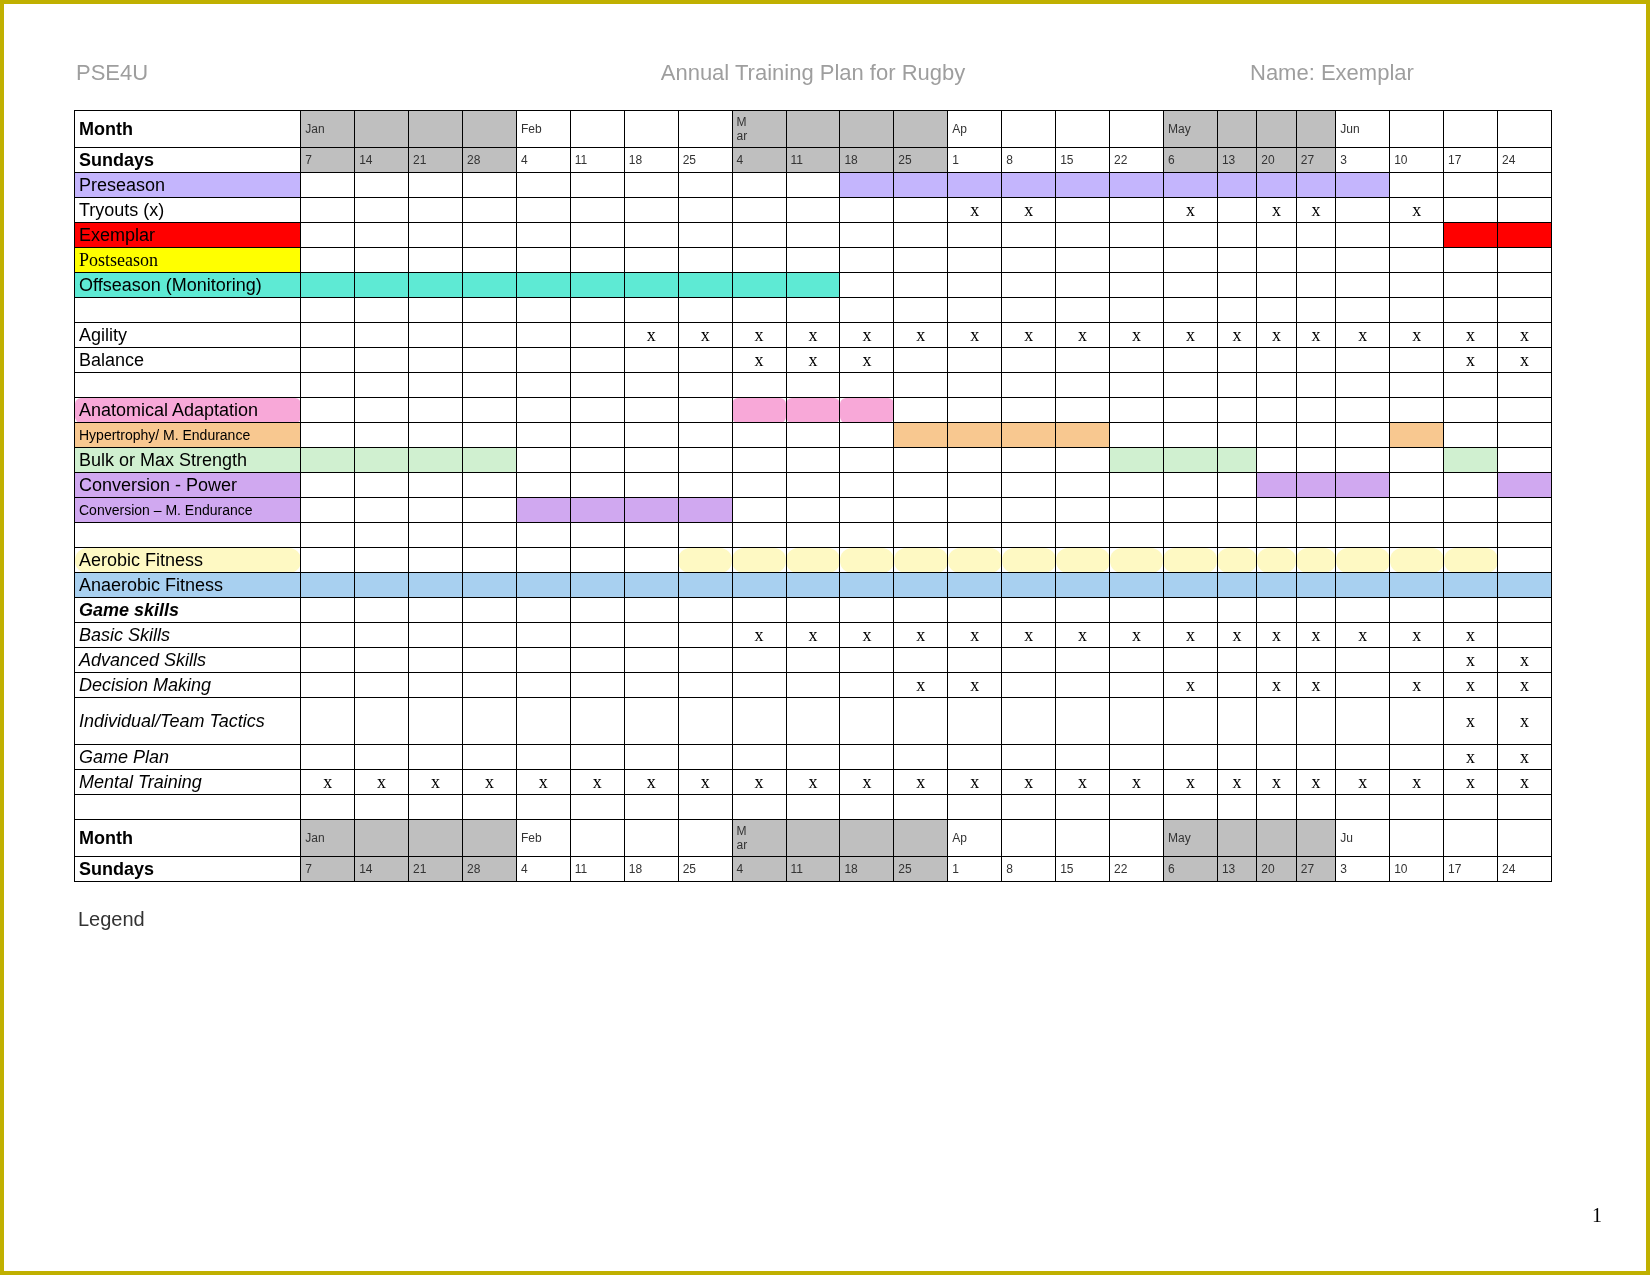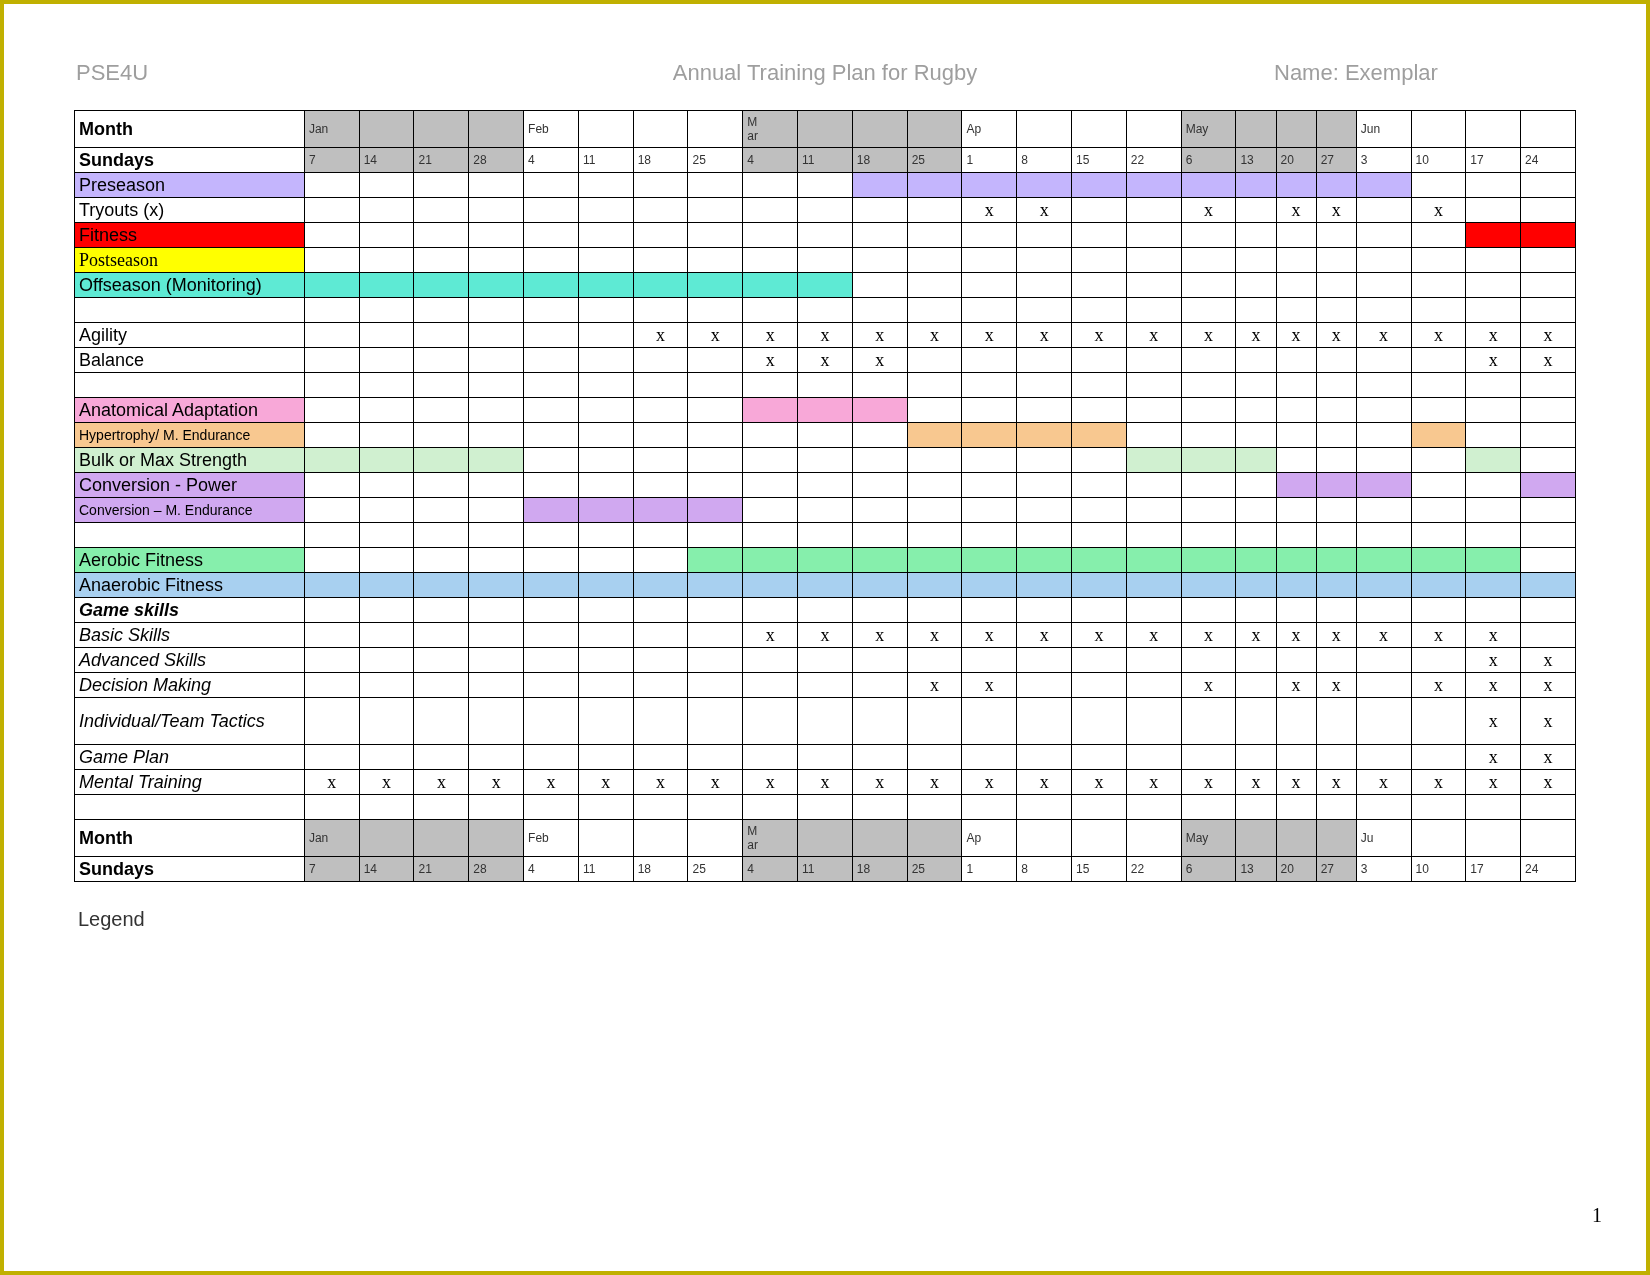--- a/index.html
+++ b/index.html
@@ -6,21 +6,21 @@
     margin: 0;
     padding: 0;
     background: #fff;
     font-family: Arial, Helvetica, sans-serif;
   }
   .page-border {
     box-sizing: border-box;
     width: 1650px;
     height: 1275px;
     border: 4px solid #c0b000;
-    padding: 56px 70px 30px 70px;
+    padding: 56px 94px 30px 70px;
     position: relative;
   }
   .header-line {
     display: flex;
     justify-content: space-between;
     color: #9e9e9e;
     font-size: 22px;
     margin-bottom: 22px;
     padding: 0 2px;
   }
@@ -54,25 +54,25 @@
     font-size: 12px; color:#333;
   }
   .row-game-skills td.lab { font-weight: bold; font-style: italic; }
   .row-italic td.lab { font-style: italic; }
 
   .gray   { background: #bfbfbf; }
   .green  { background: #c4b5fd; }
   .red    { background: #ff0000; }
   .yellow { background: #ffff00; font-family: Liberation Serif, serif; }
   .darkblue { background: #5eead4; color:#000; }
-  .pink   { background: #f8a8d8; }
+  .pink   { background: #f8a8d8; border-radius: 6px; }
   .peach  { background: #f8c890; }
   .mint   { background: #d0f0d0; }
   .lav    { background: #d0a8f0; }
-  .cream  { background: #86efac; }
+  .cream  { background: #fef9c3; border-radius: 12px; }
   .sky    { background: #a8d0f0; }
 
   td.cell { text-align: left; padding-left: 6px; }
   td.x    { text-align: center; font-family: Georgia, 'Times New Roman', serif; font-size:18px; }
   .arrow {
     position: absolute;
     height: 2px;
     background: #000;
     top: 50%;
   }
@@ -240,21 +240,21 @@
           <td class="cell x">x</td>
           <td class="cell"></td>
           <td class="cell x">x</td>
           <td class="cell x">x</td>
           <td class="cell"></td>
           <td class="cell x">x</td>
           <td class="cell"></td>
           <td class="cell"></td>
         </tr>
         <tr class="">
-          <td class="lab red" style="">Fitness</td>
+          <td class="lab red" style="">Exemplar</td>
           <td class="cell"></td>
           <td class="cell"></td>
           <td class="cell"></td>
           <td class="cell"></td>
           <td class="cell"></td>
           <td class="cell"></td>
           <td class="cell"></td>
           <td class="cell"></td>
           <td class="cell"></td>
           <td class="cell"></td>

